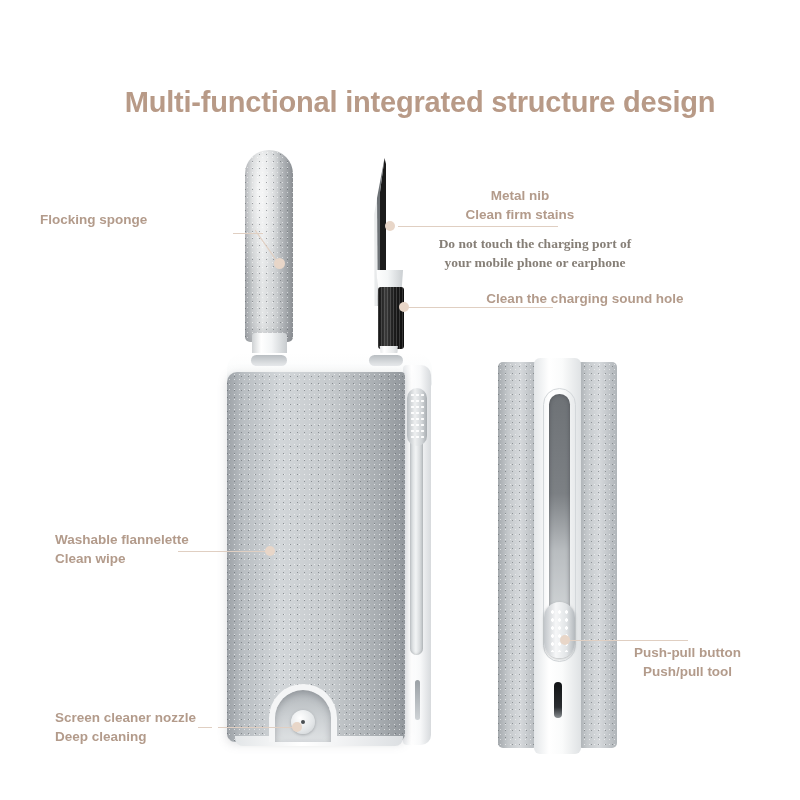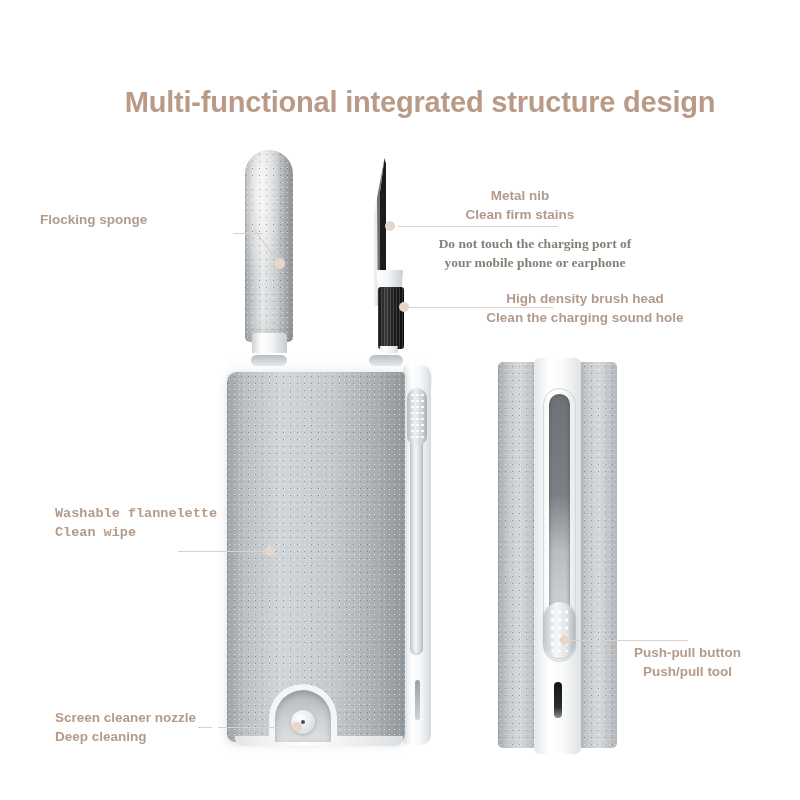--- a/index.html
+++ b/index.html
@@ -312,27 +312,26 @@
 </div>
 <div class="leader" style="left:398px; top:226px; width:160px;"></div>
 <div class="dot" style="left:385px; top:221px; width:10px; height:10px;"></div>
 
 <div class="label warn center" style="left:420px; top:234px; width:230px;font-family:Liberation Serif, serif;">
   <div>Do not touch the charging port of</div>
   <div>your mobile phone or earphone</div>
 </div>
 
 <div class="label right" style="left:460px; top:289px; width:250px;">
-  <div>High density brush head</div>
   <div>Clean the charging sound hole</div>
 </div>
 <div class="leader" style="left:408px; top:307px; width:145px;"></div>
 <div class="dot" style="left:399px; top:302px; width:10px; height:10px;"></div>
 
-<div class="label" style="left:55px; top:504px;font-family:Liberation Mono, monospace;">
+<div class="label" style="left:55px; top:530px;">
   <div>Washable flannelette</div>
   <div>Clean wipe</div>
 </div>
 <div class="leader" style="left:178px; top:551px; width:95px;"></div>
 <div class="dot" style="left:265px; top:546px; width:10px; height:10px;"></div>
 
 <div class="label" style="left:55px; top:708px;">
   <div>Screen cleaner nozzle</div>
   <div>Deep cleaning</div>
 </div>

